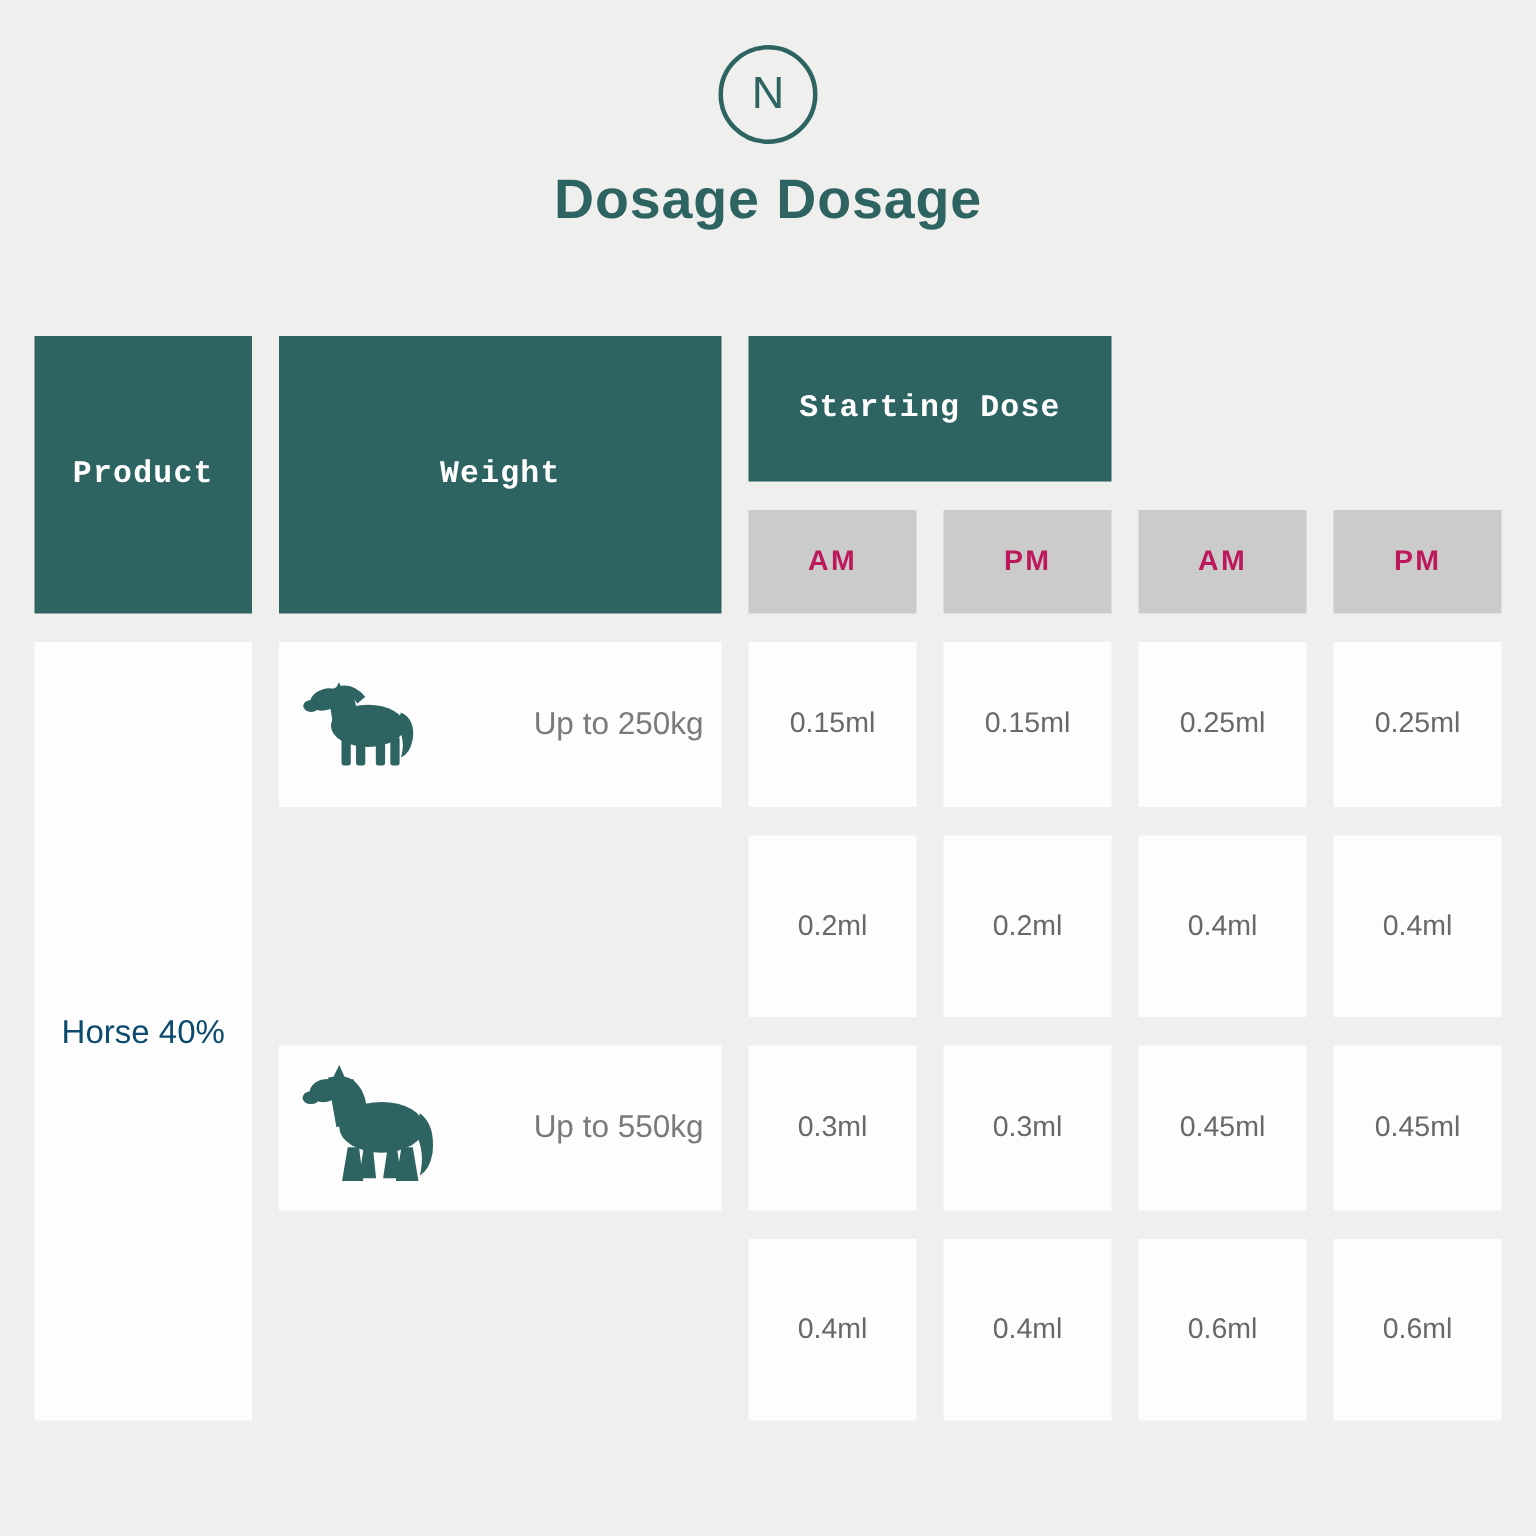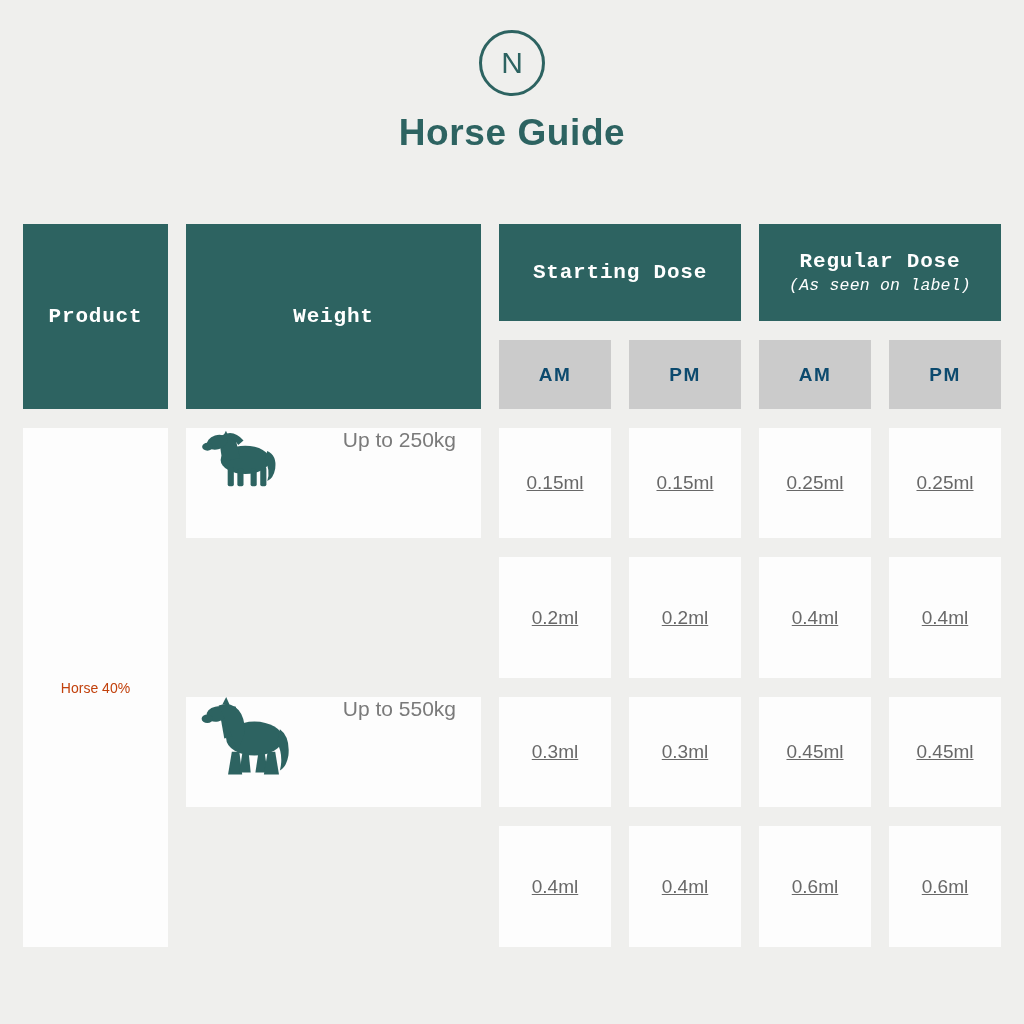--- a/index.html
+++ b/index.html
@@ -26,52 +26,48 @@
 
   .th { background:#2d6361; color:#ffffff; display:flex; align-items:center;
     justify-content:center; font-weight:bold; font-size:21px; letter-spacing:0.8px;font-family:Liberation Mono, monospace; }
   .th-product { grid-area:1/1/3/2; }
   .th-weight  { grid-area:1/2/3/3; }
   .th-start   { grid-area:1/3/2/5; }
   .th-regular { grid-area:1/5/2/7; flex-direction:column; line-height:1.3; }
   .th-regular .note { font-size:16.5px; font-style:italic; font-weight:normal;
     letter-spacing:0.2px; }
 
-  .th-sub { background:#cbcbcb; color:#0c4a6e; display:flex; align-items:center;
+  .th-sub { background:#cbcbcb; color:#be185d; display:flex; align-items:center;
     justify-content:center; font-weight:bold; font-size:19px; letter-spacing:1.5px; }
 
   .cell { background:#fdfdfd; }
   .product-cell { grid-area:3/1/7/2; display:flex; align-items:center;
-    justify-content:center; font-size:14px; color:#c2410c; }
-  .weight-cell { display:flex; justify-content:space-between;
-    padding:0 25px 0 10px; box-sizing:border-box; }
+    justify-content:center; font-size:22px; color:#0c4a6e; }
+  .weight-cell { display:flex; align-items:center; justify-content:space-between;
+    padding:0 12px 0 10px; box-sizing:border-box; }
   .weight-label { font-size:21px; color:#7a7a7a; white-space:nowrap; }
   .dose-cell { display:flex; align-items:center; justify-content:center;
-    font-size:19px; color:#686868;text-decoration:underline; }
+    font-size:19px; color:#686868; }
   .horse-icon { color:#2d6361; flex:0 0 auto; display:block; }
 </style>
 </head>
 <body>
 
 <div class="header">
   <div class="logo-circle">
     <span class="logo-letter">N</span>
   </div>
-  <h1 class="title">Horse Guide</h1>
+  <h1 class="title">Dosage Dosage</h1>
 </div>
 
 <div class="table">
 
   <div class="th th-product">Product</div>
   <div class="th th-weight">Weight</div>
   <div class="th th-start">Starting Dose</div>
-  <div class="th th-regular">
-    <span>Regular Dose</span>
-    <span class="note">(As seen on label)</span>
-  </div>
 
   <div class="th-sub" style="grid-area:2/3/3/4">AM</div>
   <div class="th-sub" style="grid-area:2/4/3/5">PM</div>
   <div class="th-sub" style="grid-area:2/5/3/6">AM</div>
   <div class="th-sub" style="grid-area:2/6/3/7">PM</div>
 
   <div class="cell product-cell">Horse 40%</div>
 
   <div class="cell weight-cell" style="grid-area:3/2/4/3">
     <svg class="horse-icon" width="88" height="62" viewBox="0 0 100 70">

